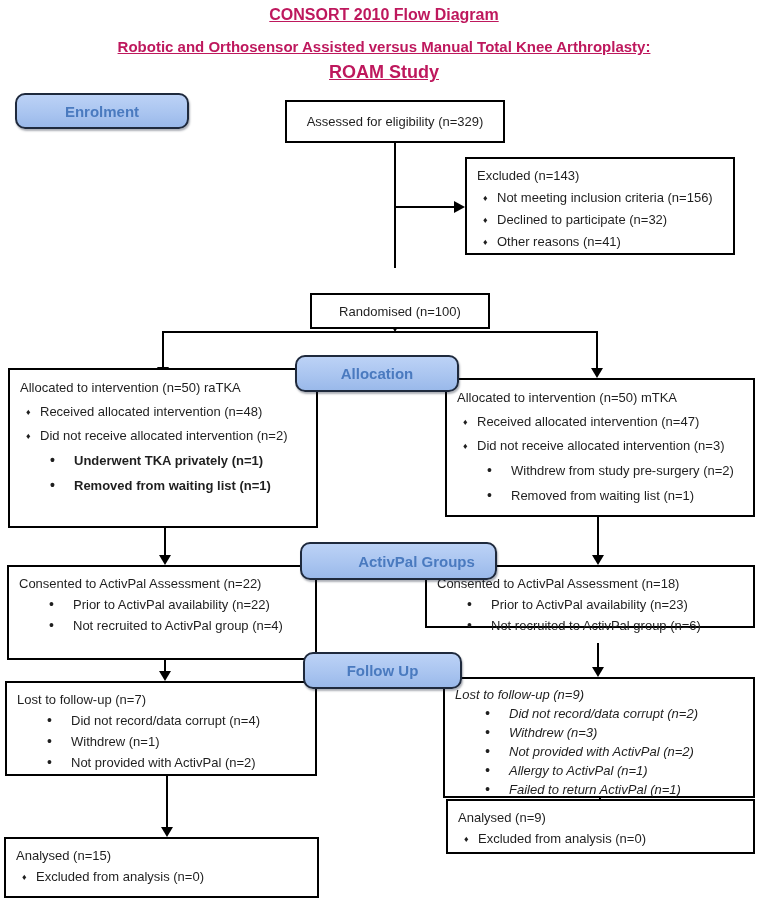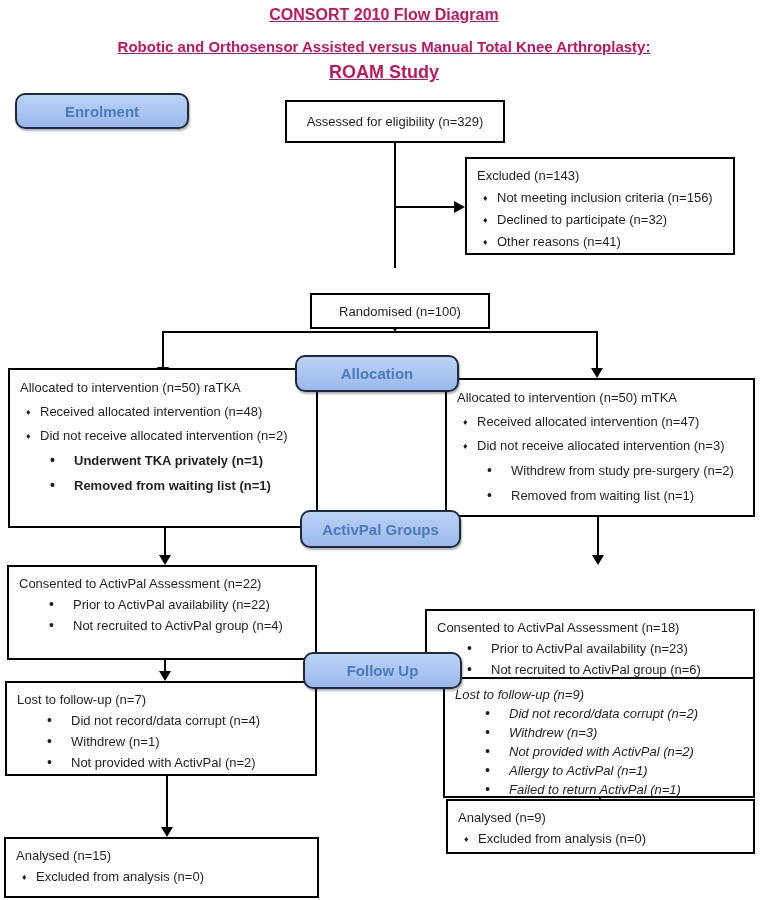--- a/index.html
+++ b/index.html
@@ -43,21 +43,21 @@
 <body>
 
 <div id="canvas" style="--stage-label-fill: #AAC5F0; --stage-label-border: #1F2A3D; --stage-label-text: #4A7ABF; --box-border: #000000; --box-text: #1F1F1F;">
 
   <div class="title">CONSORT 2010 Flow Diagram</div>
   <div class="subtitle sub1">Robotic and Orthosensor Assisted versus Manual Total Knee Arthroplasty:</div>
   <div class="subtitle sub2">ROAM Study</div>
 
   <div class="stage" style="left:15px;top:93px;width:170px;height:32px;">Enrolment</div>
   <div class="stage" style="left:295px;top:355px;width:160px;height:33px;">Allocation</div>
-  <div class="stage" style="left:300px;top:510px;width:157px;height:34px;">ActivPal Groups</div>
+  <div class="stage" style="left:300px;top:542px;width:157px;height:34px;padding-left:36px;">ActivPal Groups</div>
   <div class="stage" style="left:303px;top:652px;width:155px;height:33px;">Follow Up</div>
 
   <div class="vline" style="left:394px;top:143px;width:2px;height:125px;"></div>
   <div class="hline" style="left:396px;top:206px;width:58px;height:2px;"></div>
   <div class="ah-right" style="left:454px;top:201px;"></div>
 
   <div class="vline" style="left:394px;top:303px;width:2px;height:20px;"></div>
   <div class="ah-down" style="left:389px;top:322px;"></div>
   <div class="hline" style="left:162px;top:331px;width:436px;height:2px;"></div>
 
@@ -111,21 +111,21 @@
     <div class="row b2">Withdrew from study pre-surgery (n=2)</div>
     <div class="row b2">Removed from waiting list (n=1)</div>
   </div>
 
   <div class="box" style="left:7px;top:565px;width:310px;height:95px;">
     <div class="row t">Consented to ActivPal Assessment (n=22)</div>
     <div class="row b2">Prior to ActivPal availability (n=22)</div>
     <div class="row b2">Not recruited to ActivPal group (n=4)</div>
   </div>
 
-  <div class="box" style="left:425px;top:565px;width:330px;height:78px;margin-top:44px;">
+  <div class="box" style="left:425px;top:565px;width:330px;height:63px;">
     <div class="row t">Consented to ActivPal Assessment (n=18)</div>
     <div class="row b2">Prior to ActivPal availability (n=23)</div>
     <div class="row b2">Not recruited to ActivPal group (n=6)</div>
   </div>
 
   <div class="box" style="left:5px;top:681px;width:312px;height:95px;">
     <div class="row t">Lost to follow-up (n=7)</div>
     <div class="row b2">Did not record/data corrupt (n=4)</div>
     <div class="row b2">Withdrew (n=1)</div>
     <div class="row b2">Not provided with ActivPal (n=2)</div>

